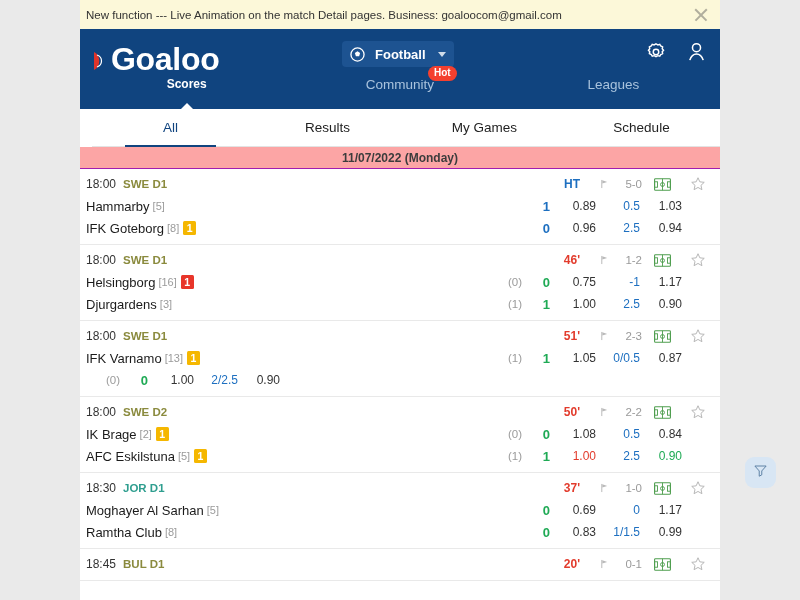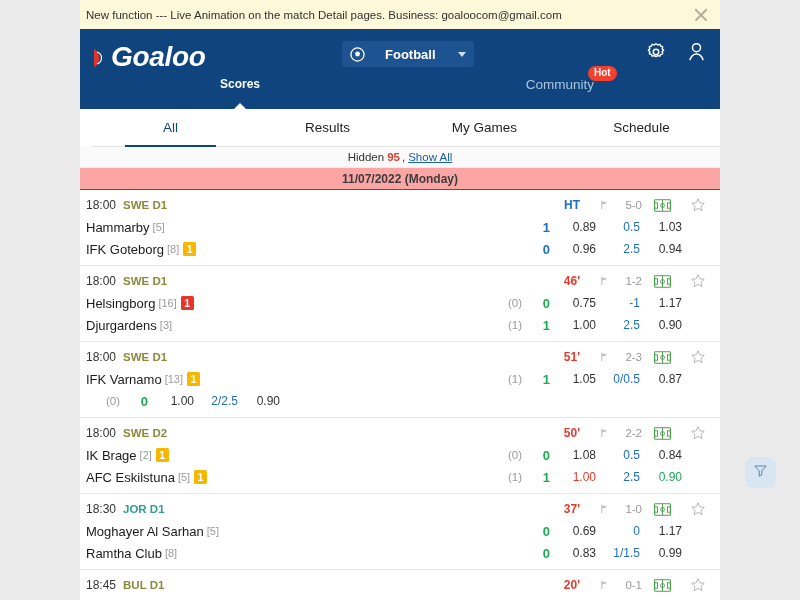--- a/index.html
+++ b/index.html
@@ -38,27 +38,27 @@
   }
   .logo {
     position: absolute; left: 12px; top: 12px;
     display: flex; align-items: center; gap: 2px; cursor: pointer;
   }
   .logo-mark {
     width: 17px; height: 20px; position: relative;
   }
   .logo-mark svg { display: block; }
   .logo-text {
-    color: #ffffff; font-size: 28px; font-weight: bold;
-    font-style: italic; letter-spacing: -.3px;
+    color: #ffffff; font-size: 32px; font-weight: bold;
+    letter-spacing: -.3px;
   }
   .sport-select {
     position: absolute; left: 262px; top: 12px;
     height: 26px; background: #1d5391; border-radius: 4px;
-    display: flex; align-items: center; gap: 20px;
+    display: flex; align-items: center; gap: 10px;
     padding: 0 8px; cursor: pointer;
   }
   .ball-icon { width: 15px; height: 15px; flex: none; }
   .sport-label { color: #fff; font-size: 13px; font-weight: bold; }
   .caret {
     width: 0; height: 0; border-left: 4.5px solid transparent;
     border-right: 4.5px solid transparent; border-top: 5px solid #cfdcea;
     margin-left: 2px;
   }
   .hdr-icons {
@@ -223,46 +223,43 @@
     </div>
 
     <div class="mainnav">
       <div class="mainnav-item active">
         <span class="mainnav-label">Scores</span>
       </div>
       <div class="mainnav-item">
         <span class="mainnav-label">Community</span>
         <span class="hot-badge">Hot</span>
       </div>
+      <div class="mainnav-item">
+        <span class="mainnav-label">Leagues</span>
+      </div>
     </div>
   </div>
 
   <div class="content">
 
     <div class="subtabs">
       <div class="subtab active">
         <span>All</span>
       </div>
       <div class="subtab">
         <span>Results</span>
       </div>
       <div class="subtab">
         <span>My Games</span>
       </div>
       <div class="subtab">
         <span>Schedule</span>
       </div>
     </div>
 
-    <div class="hidden-bar">
-      <span>Hidden</span>
-      <span class="hidden-count">95</span>
-      <span class="hidden-sep">,</span>
-      <span class="show-all">Show All</span>
-    </div>
 
     <div class="date-bar">
       <span>11/07/2022 (Monday)</span>
     </div>
 
     <div id="match-list">
   <div class="match">
     <div class="m-line">
       <div class="m-left">
         <span class="m-time">18:00</span>

